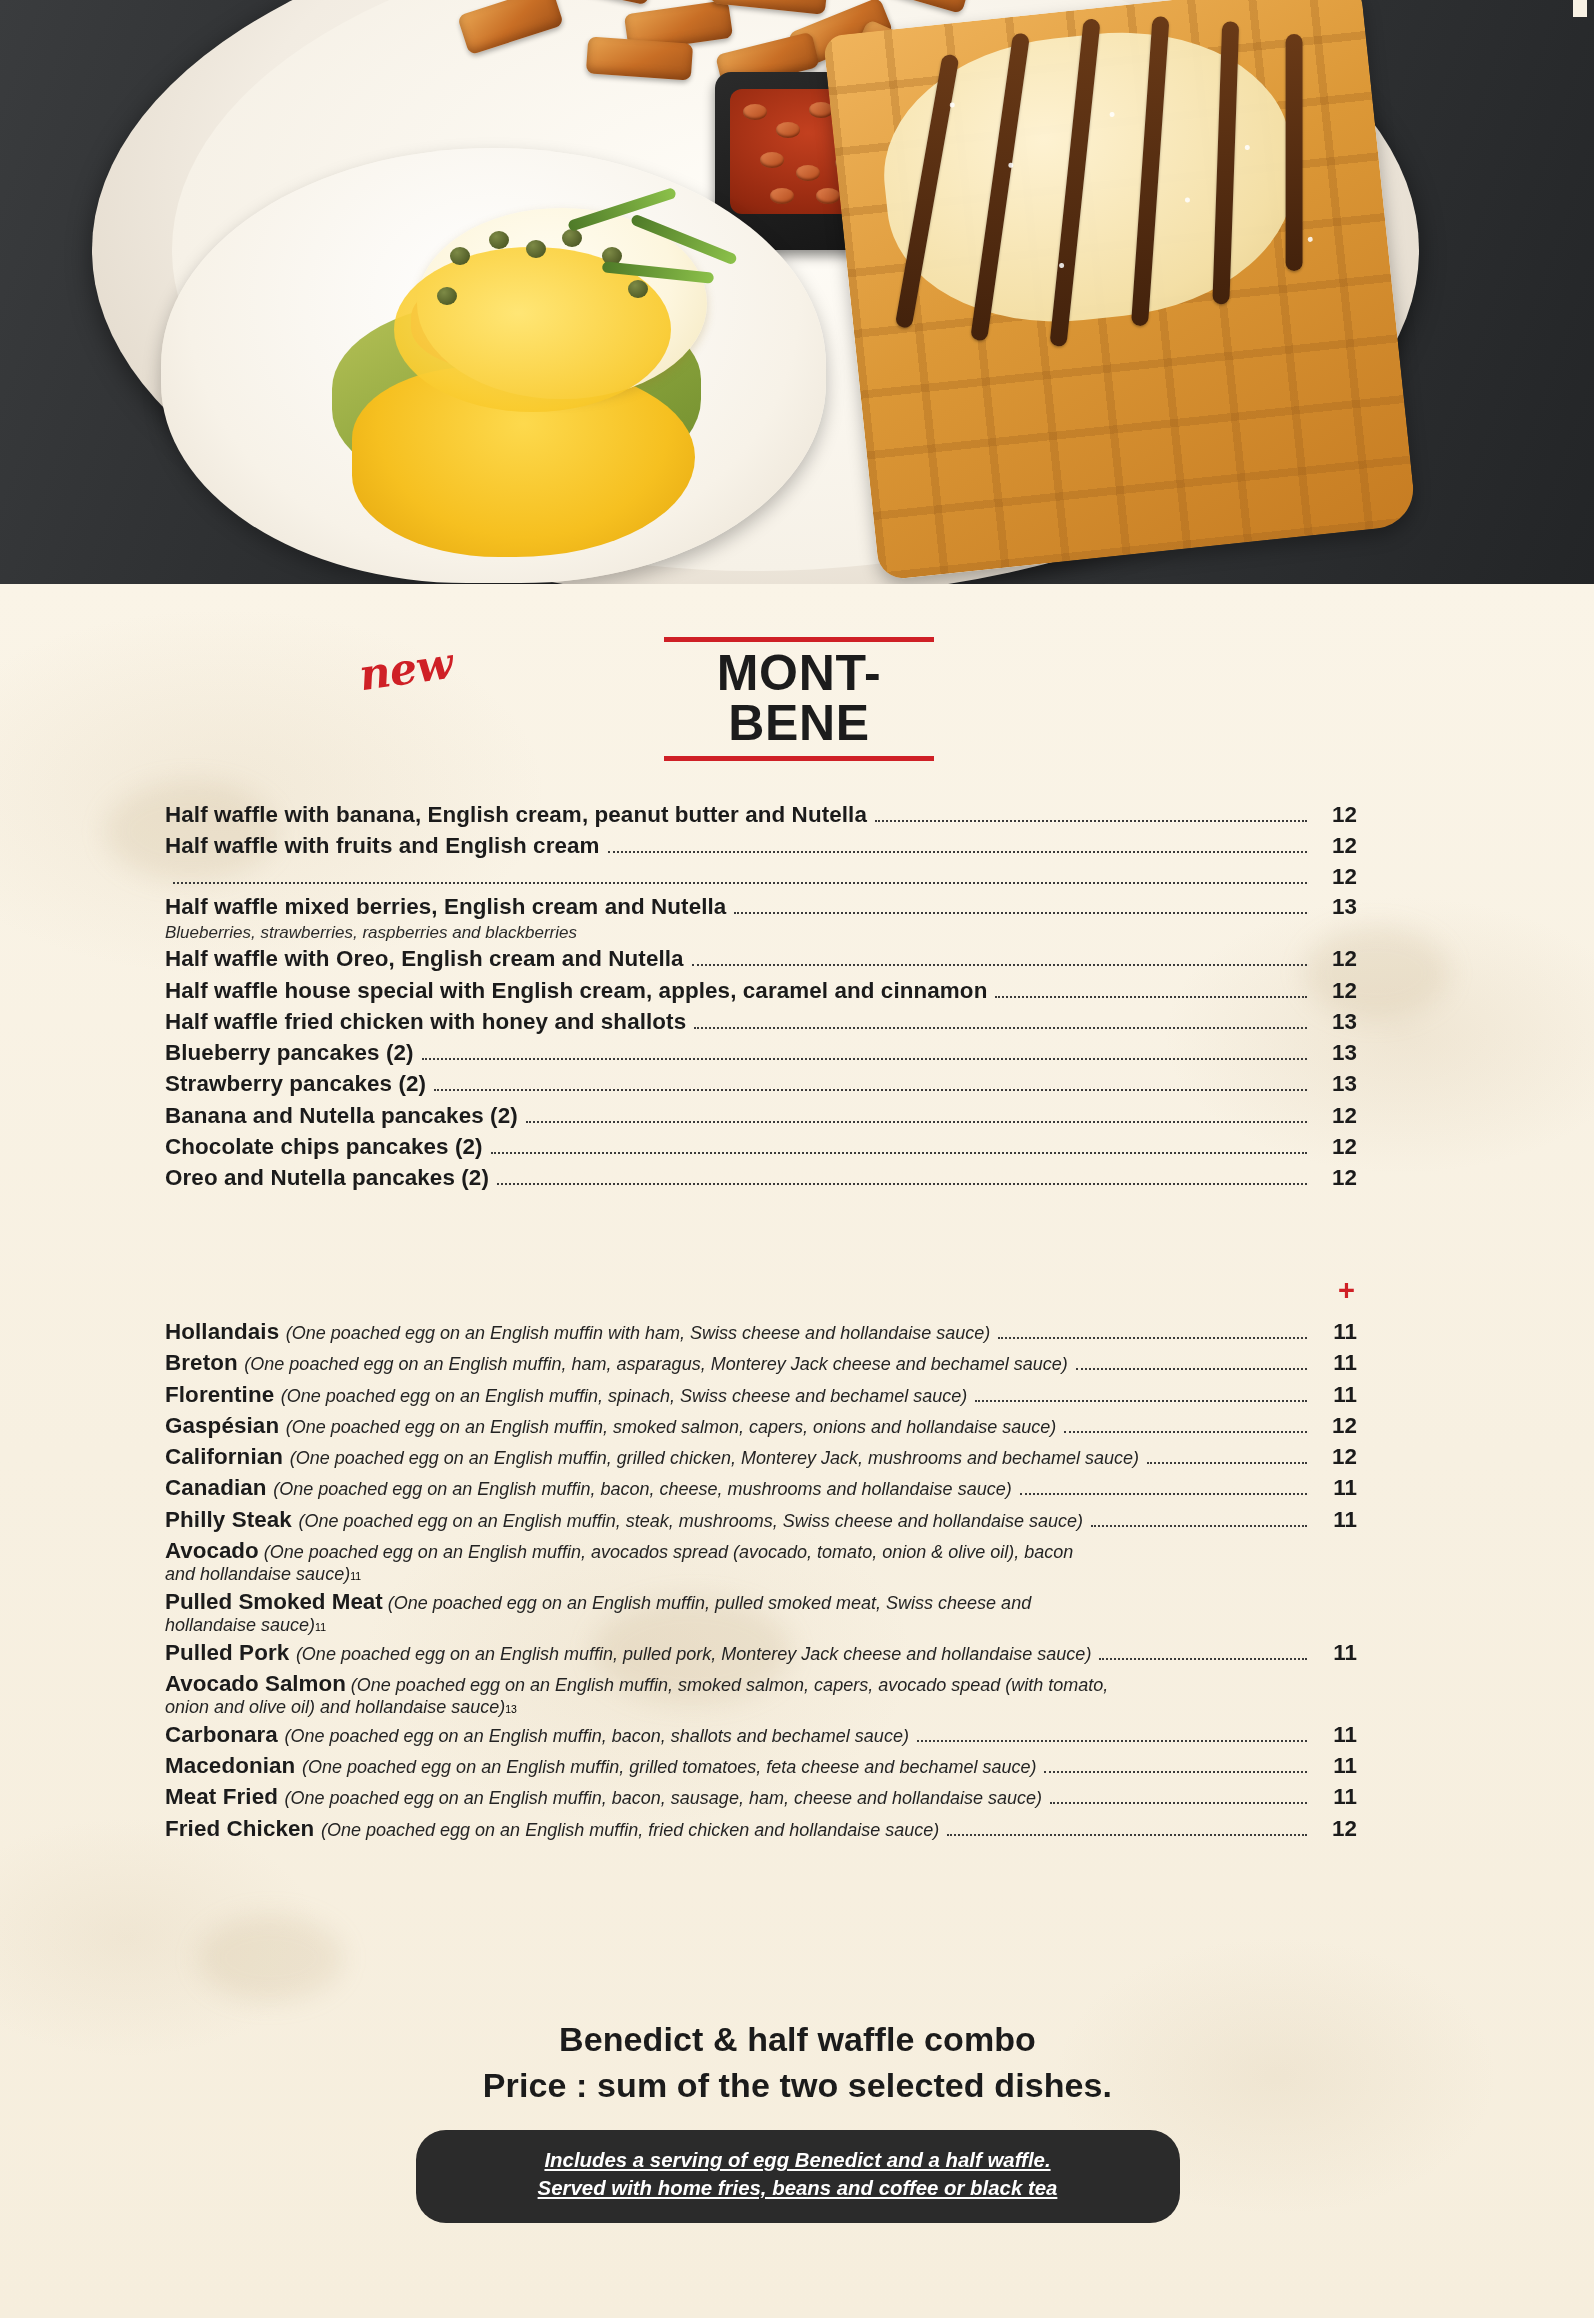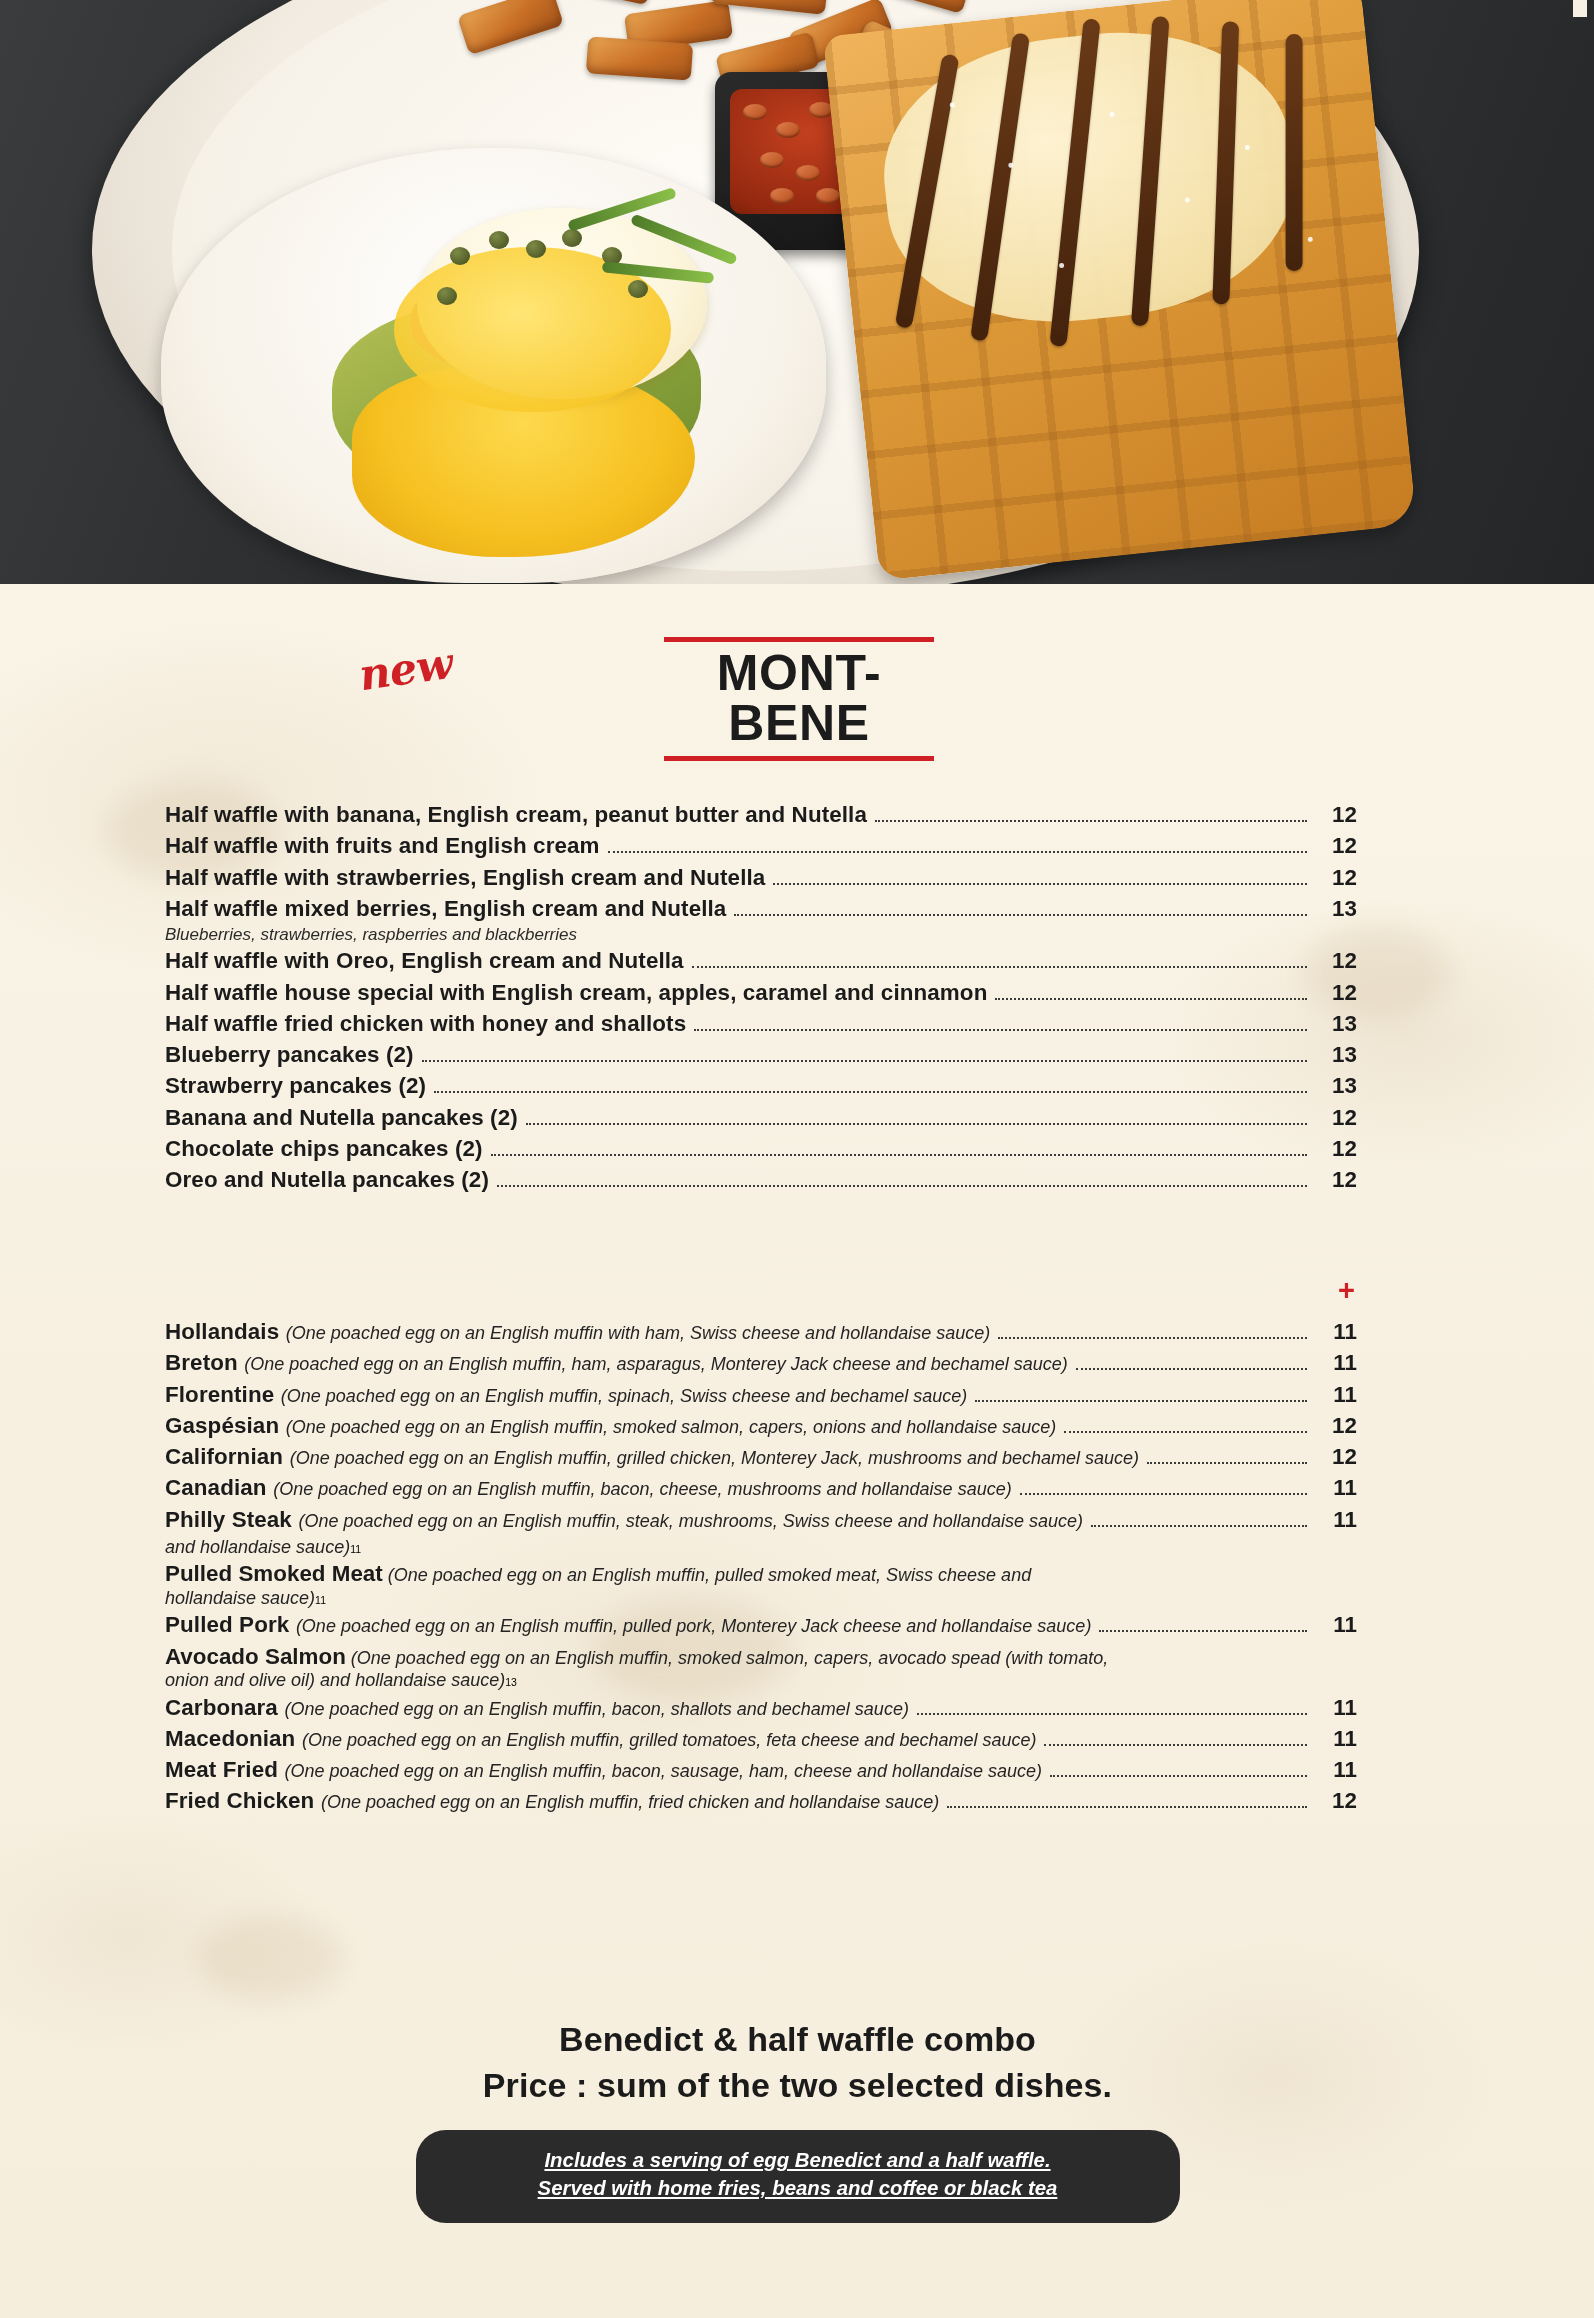--- a/index.html
+++ b/index.html
@@ -499,21 +499,20 @@
         <span class="price">12</span>
       </div>
 
       <div class="row">
         <span class="name">Half waffle with fruits and English cream</span>
         <span class="leader"></span>
         <span class="price">12</span>
       </div>
 
       <div class="row">
-        <span class="name">Half waffle with strawberries, English cream and Nutella</span>
         <span class="leader"></span>
         <span class="price">12</span>
       </div>
 
       <div class="row">
         <span class="name">Half waffle mixed berries, English cream and Nutella</span>
         <span class="leader"></span>
         <span class="price">13</span>
       </div>
       <div class="subnote">Blueberries, strawberries, raspberries and blackberries</div>
@@ -614,20 +613,24 @@
       </div>
 
       <div class="row">
         <span class="name">Philly Steak</span>
         <span class="desc">(One poached egg on an English muffin, steak, mushrooms, Swiss cheese and hollandaise sauce)</span>
         <span class="leader"></span>
         <span class="price">11</span>
       </div>
 
       <div class="row-wrap">
+        <div class="text">
+          <b>Avocado</b>
+          <span>(One poached egg on an English muffin, avocados spread (avocado, tomato, onion &amp; olive oil), bacon</span>
+        </div>
         <div class="tail-line">
           <span class="cont">and hollandaise sauce)</span>
           <span class="leader"></span>
           <span class="price">11</span>
         </div>
       </div>
 
       <div class="row-wrap">
         <div class="text">
           <b>Pulled Smoked Meat</b>

